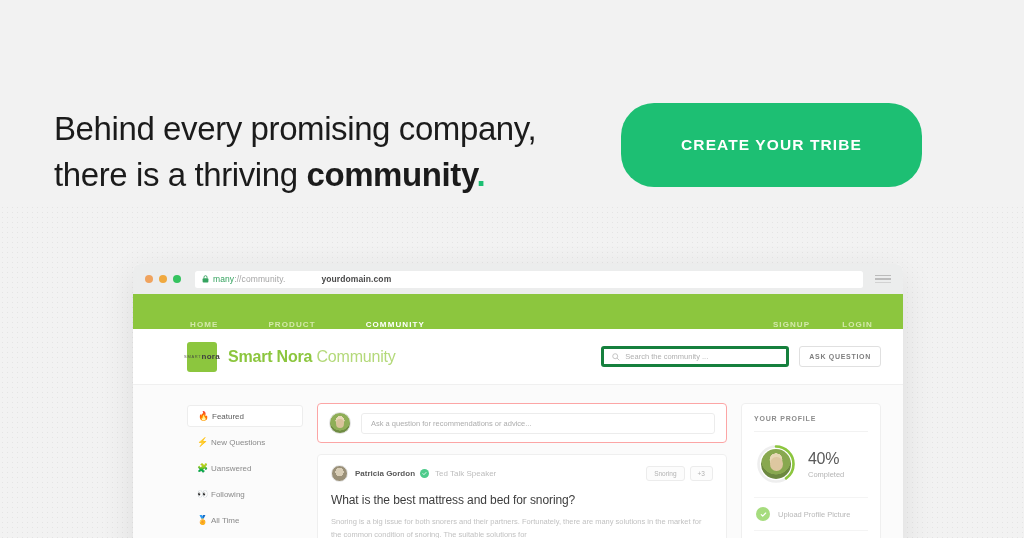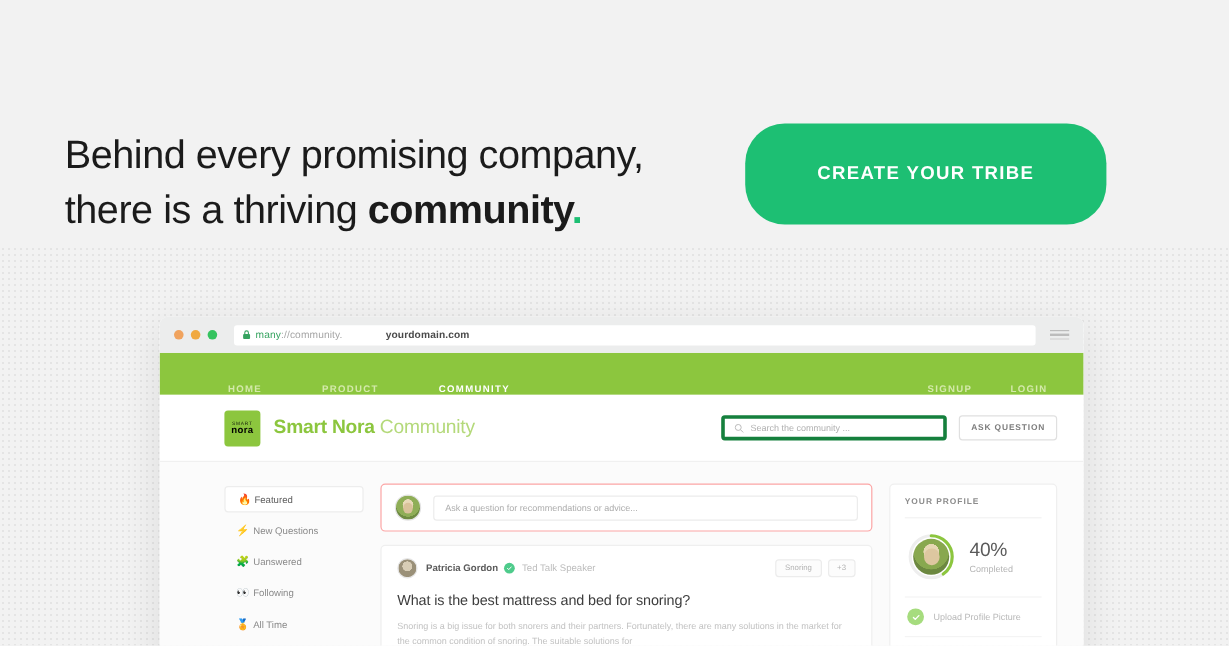--- a/index.html
+++ b/index.html
@@ -142,23 +142,23 @@
     display: flex;
     align-items: center;
     padding: 0 22px;
     border-bottom: 1px solid #f0f0f0;
   }
   .logo-wrap { display: flex; align-items: center; margin-left: 32px; }
   .logo-mark {
     width: 30px; height: 30px;
     background: #8cc63e;
     border-radius: 3px;
-    display: flex; flex-direction: column;
+    display: flex; 
     align-items: center; justify-content: center;
-    color: #000000;
+    color: #404040;
     line-height: 1;
   }
   .logo-mark .lm-top { font-size: 4px; letter-spacing: .7px; opacity: .85; }
   .logo-mark .lm-bot { font-size: 8px; font-weight: 700; letter-spacing: .3px; }
   .brand {
     margin-left: 11px;
     font-size: 16px;
     letter-spacing: -.2px;
     white-space: nowrap;
   }

